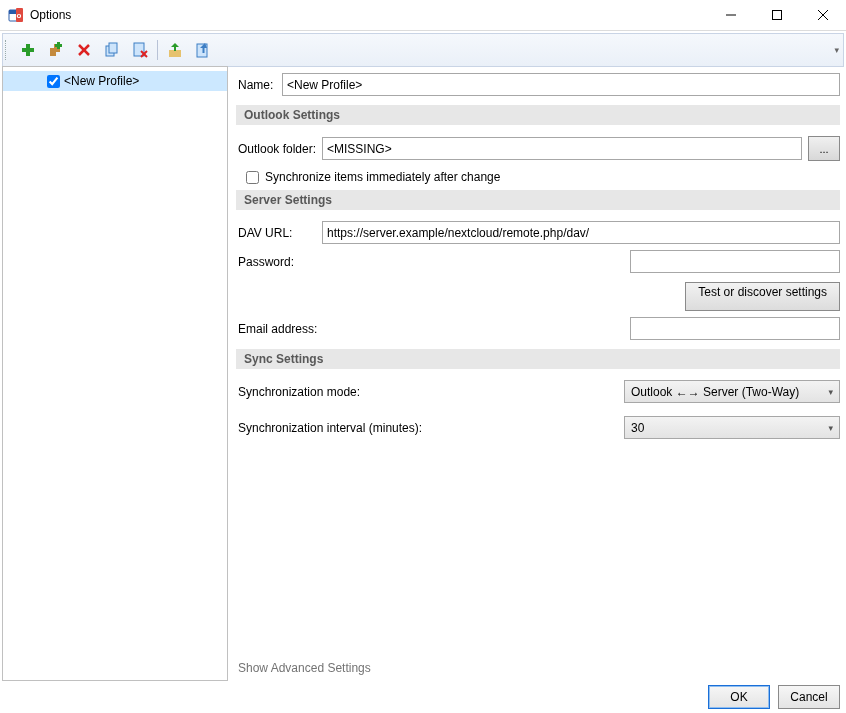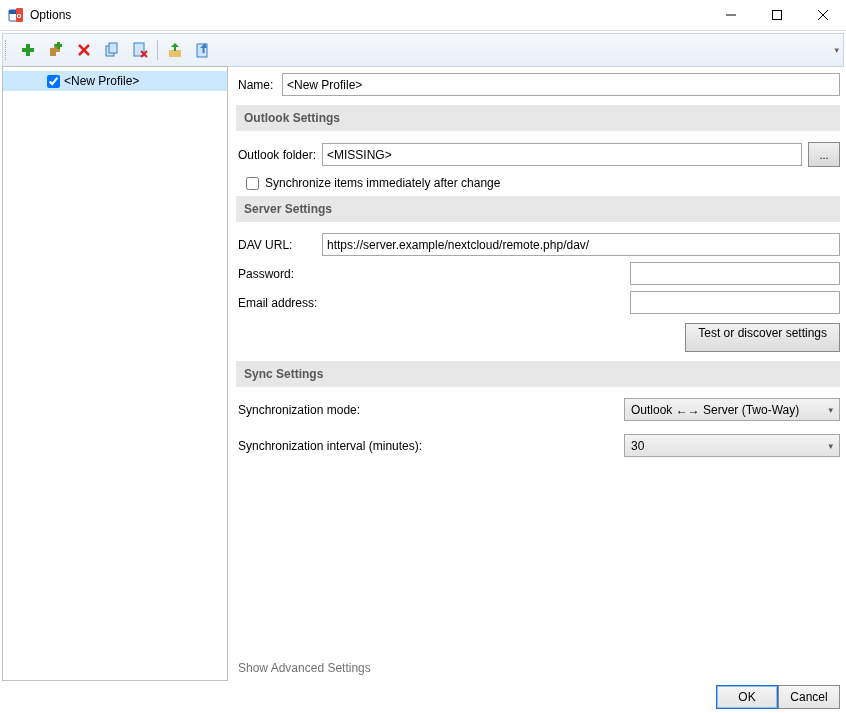--- a/index.html
+++ b/index.html
@@ -19,27 +19,27 @@
 .treerow input[type=checkbox]{margin:0 4px 0 0;width:13px;height:13px}
 .treerow.sel{background:#cce8ff}
 .mainpane{flex:1;padding:4px 4px 4px 8px;overflow:hidden;display:flex;flex-direction:column}
 .row{display:flex;align-items:center;margin:3px 0}
 .row .lbl{width:84px;padding-left:2px}
 .row .lbl-w{width:200px;padding-left:2px}
 .row input[type=text],.row input[type=password]{flex:1;height:21px;border:1px solid #a7a7a7;padding:0 4px;font-family:inherit;font-size:12px}
 .row input.short{flex:0 0 200px;margin-left:auto}
 .row .select{flex:0 0 190px;margin-left:auto;height:21px;border:1px solid #a7a7a7;background:linear-gradient(#f3f3f3,#e3e3e3);display:flex;align-items:center;padding:0 18px 0 6px;position:relative}
 .row .select::after{content:"\25BE";position:absolute;right:6px;font-size:9px;color:#555}
-.section{height:26px;background:#e7e7e7;color:#585858;font-weight:600;display:flex;align-items:center;padding-left:8px;margin:6px 0 8px 0}
+.section{height:20px;background:#e7e7e7;color:#585858;font-weight:600;display:flex;align-items:center;padding-left:8px;margin:6px 0 8px 0}
 .threebtn{width:30px;height:23px;margin-left:6px;border:1px solid #8a8a8a;background:linear-gradient(#f0f0f0,#d8d8d8);display:flex;align-items:center;justify-content:center;font-size:11px}
 .chk{display:flex;align-items:flex-end;margin-left:10px;margin-top:6px}
 .chk input{margin:0 6px 0 0;width:13px;height:13px}
 .testbtn{margin-left:auto;padding:2px 12px;height:23px;border:1px solid #8a8a8a;background:linear-gradient(#f2f2f2,#dcdcdc)}
 .adv{color:#737373;cursor:pointer;margin-top:auto;margin-bottom:2px;padding-left:2px}
-.footer{position:absolute;bottom:4px;right:6px;display:flex;gap:0}
+.footer{position:absolute;bottom:4px;right:6px;display:flex;gap:8px}
 .dlgbtn{width:60px;height:22px;border:1px solid #8a8a8a;background:linear-gradient(#f6f6f6,#e4e4e4);display:flex;align-items:center;justify-content:center}
 .dlgbtn.default{border:1px solid #1a6fd8;box-shadow:0 0 0 1px #8fbef0 inset}
 </style>
 </head>
 <body>
 
 <div class="titlebar">
   <span class="icon">
     <svg width="16" height="16">
         <rect x="1" y="3" width="13" height="11" rx="1" fill="#fff" stroke="#2a5caa"></rect>
@@ -150,27 +150,27 @@
 
     <div class="row">
       <span class="lbl">DAV URL:</span>
       <input type="text" value="https://server.example/nextcloud/remote.php/dav/" style="">
     </div>
     <div class="row">
       <span class="lbl">Password:</span>
       <span style="flex:1"></span>
       <input type="password" class="short" value="" style="">
     </div>
+    <div class="row" style="margin-top:6px">
+      <div class="testbtn">Test or discover settings</div>
+    </div>
     <div class="row">
       <span class="lbl">Email address:</span>
       <span style="flex:1"></span>
       <input type="text" class="short" value="" style="">
-    </div>
-    <div class="row" style="margin-top:6px">
-      <div class="testbtn">Test or discover settings</div>
     </div>
 
     <div class="section">Sync Settings</div>
 
     <div class="row">
       <span class="lbl-w">Synchronization mode:</span>
       <div class="select">
           <span>Outlook ←→ Server (Two-Way)</span>
         </div>
     </div>

